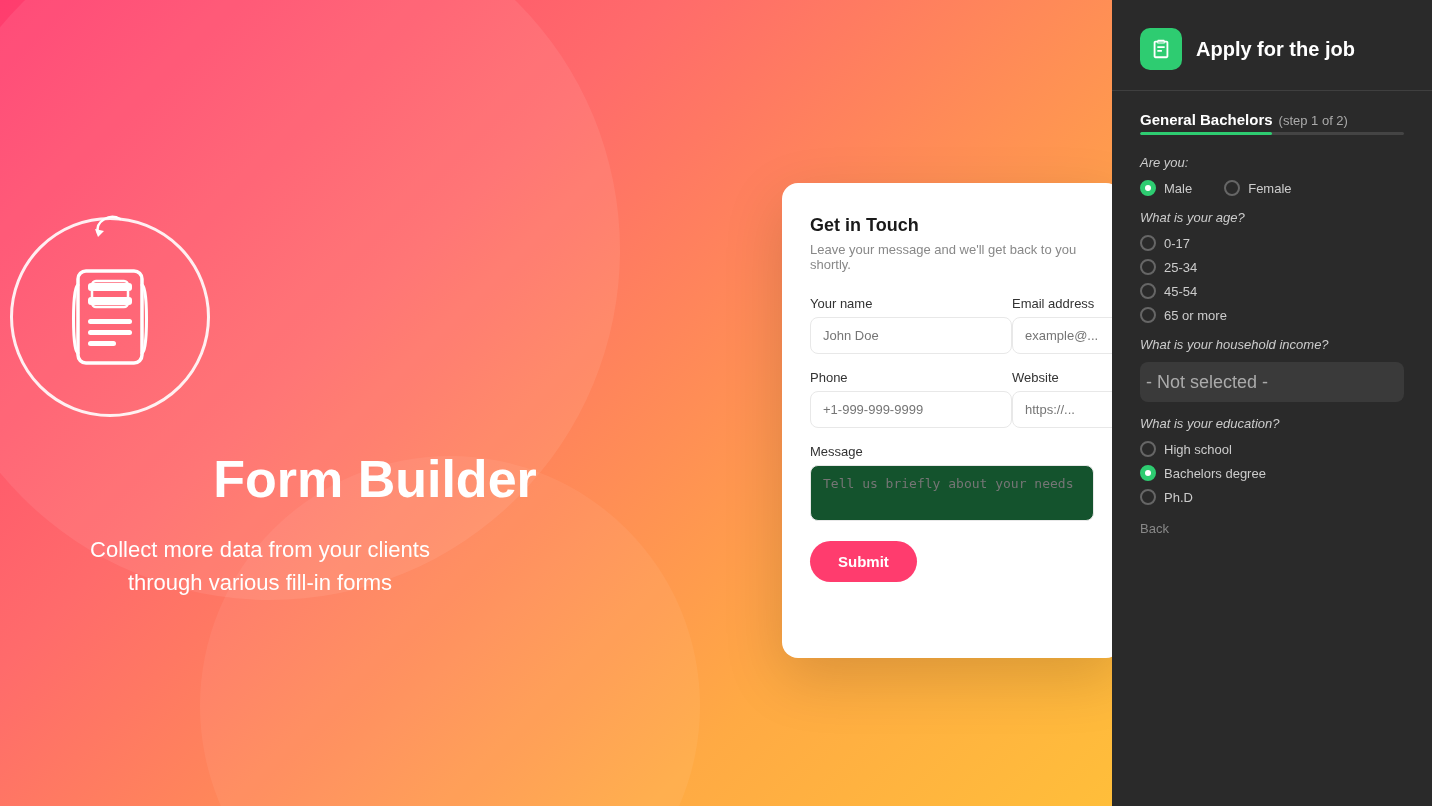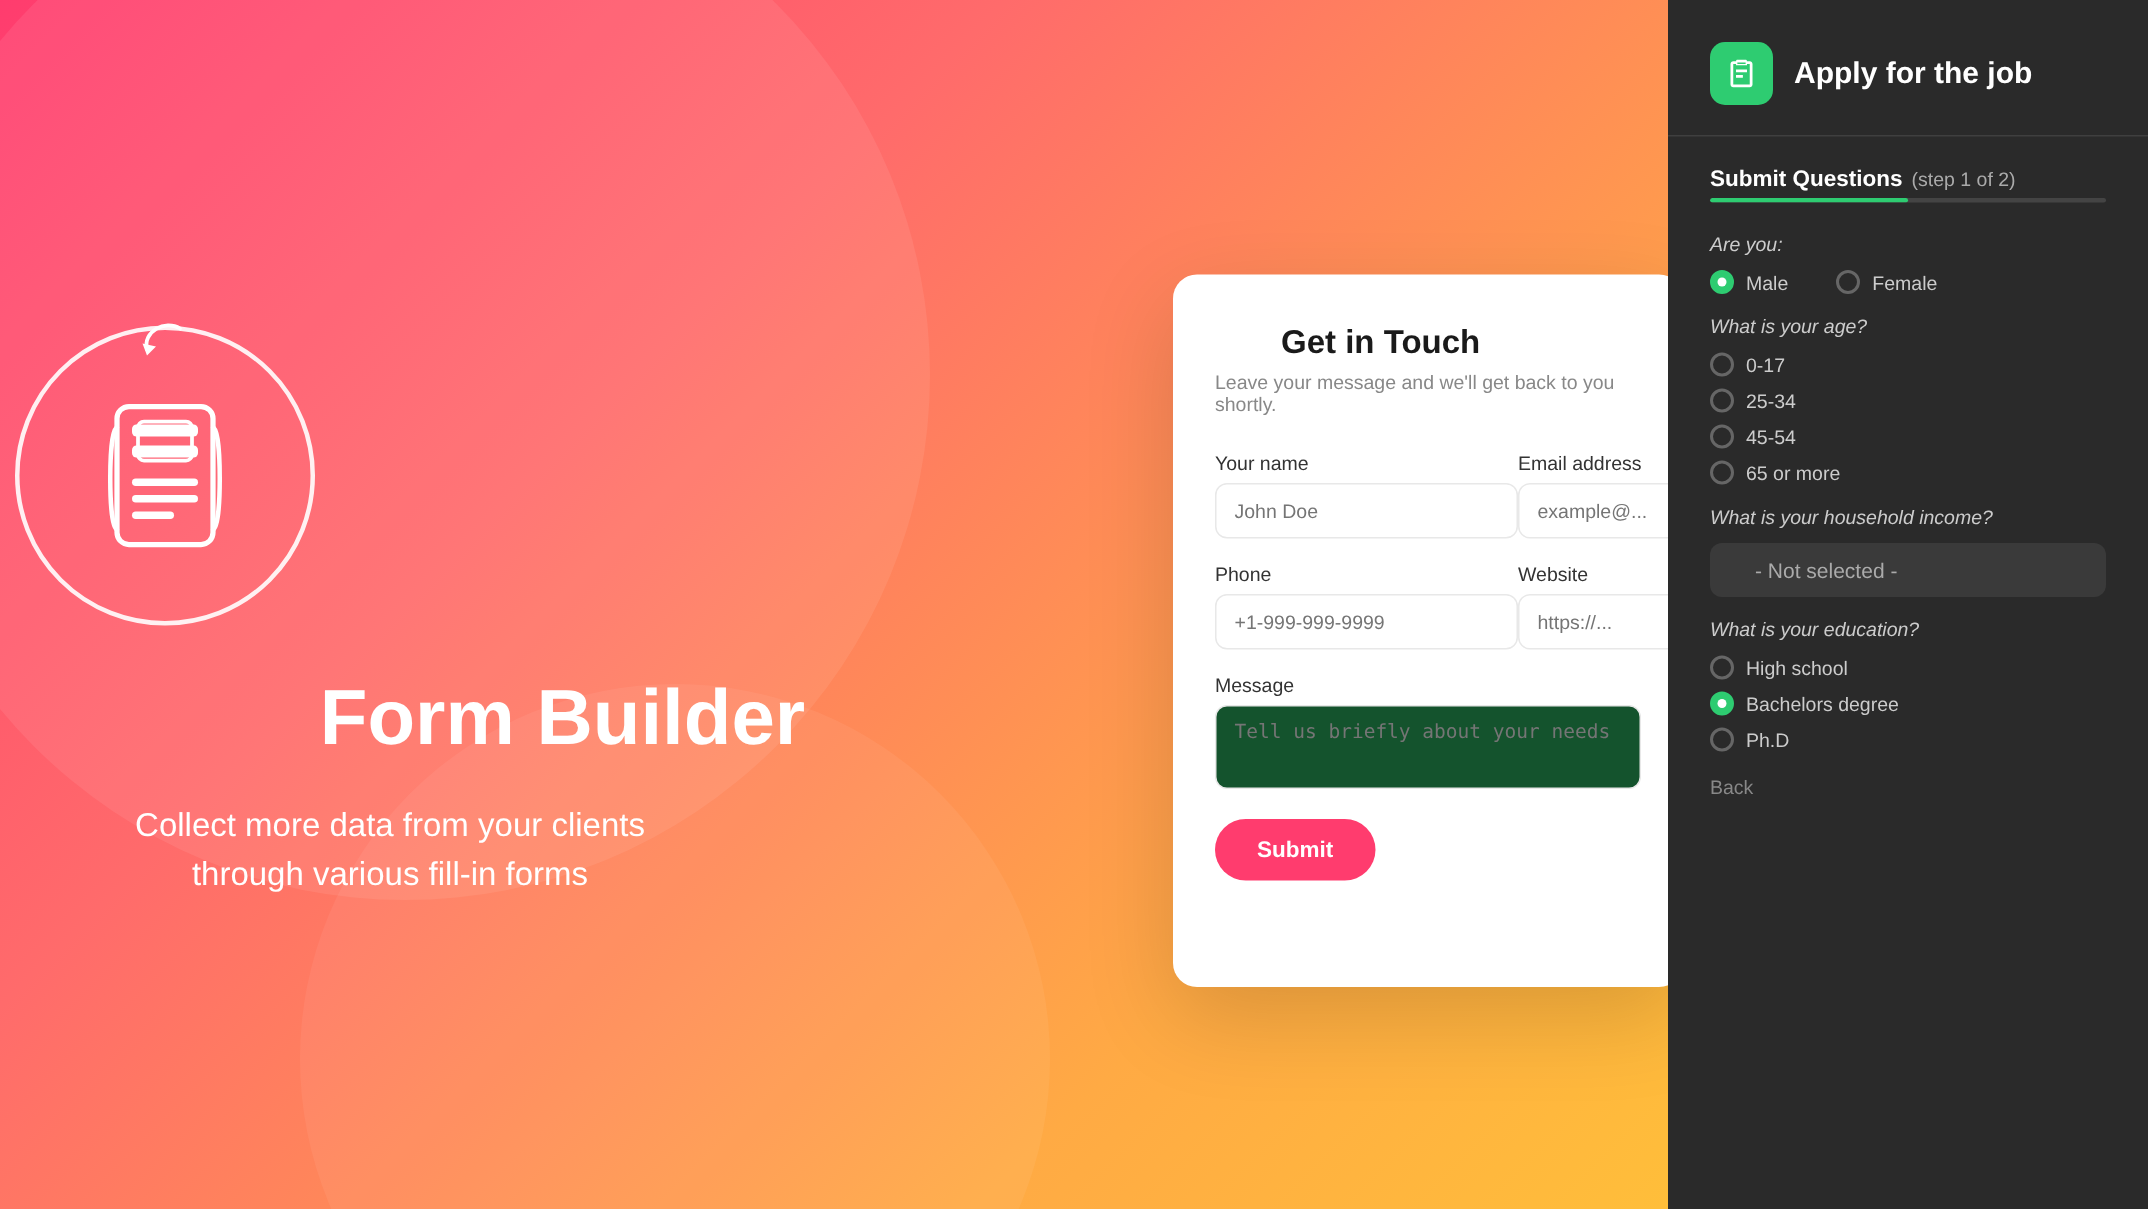--- a/index.html
+++ b/index.html
@@ -111,25 +111,24 @@
       width: 340px;
       height: 475px;
       background: #ffffff;
       border-radius: 16px;
       padding: 32px 28px;
       z-index: 5;
       box-shadow: 0 20px 60px rgba(0,0,0,0.15);
     }
 
     .form-card h2 {
-      font-size: 22px;
+      font-size: 18px;
       font-weight: 700;
       color: #1a1a1a;
       margin-bottom: 6px;
-      margin-left: 44px;
     }
 
     .form-card .subtitle {
       font-size: 13px;
       color: #888;
       margin-bottom: 24px;
     }
 
     .form-row {
       display: flex;
@@ -322,23 +321,23 @@
       display: flex;
       flex-direction: column;
       gap: 8px;
     }
 
     
     .dropdown-select {
       background: #3a3a3a;
       border: none;
       border-radius: 8px;
-      padding: 10px 30px;
+      padding: 10px 6px;
       color: #aaa;
-      font-size: 14px;
+      font-size: 18px;
       width: 100%;
       appearance: none;
       cursor: pointer;
     }
 
     .back-btn {
       font-size: 13px;
       color: #888;
       cursor: pointer;
       margin-top: 16px;
@@ -425,21 +424,21 @@
     <div class="panel-icon">
       <svg width="22" height="22" viewBox="0 0 24 24" fill="white">
         <path d="M9 2C8.45 2 8 2.45 8 3H6C4.9 3 4 3.9 4 5V20C4 21.1 4.9 22 6 22H18C19.1 22 20 21.1 20 20V5C20 3.9 19.1 3 18 3H16C16 2.45 15.55 2 15 2H9ZM9 4H15V5H9V4ZM6 5H8V6H16V5H18V20H6V5ZM8 9V11H16V9H8ZM8 13V15H13V13H8Z"></path>
       </svg>
     </div>
     <span class="panel-title">Apply for the job</span>
   </div>
 
   <div class="panel-content">
     <div class="section-header">
-      <span class="section-title">Submit Questions</span>
+      <span class="section-title">General Bachelors</span>
       <span class="section-step">(step 1 of 2)</span>
     </div>
     <div class="progress-bar">
       <div class="progress-fill"></div>
     </div>
 
     
     <p class="question-label">Are you:</p>
     <div class="gender-row">
       <div class="radio-row">

